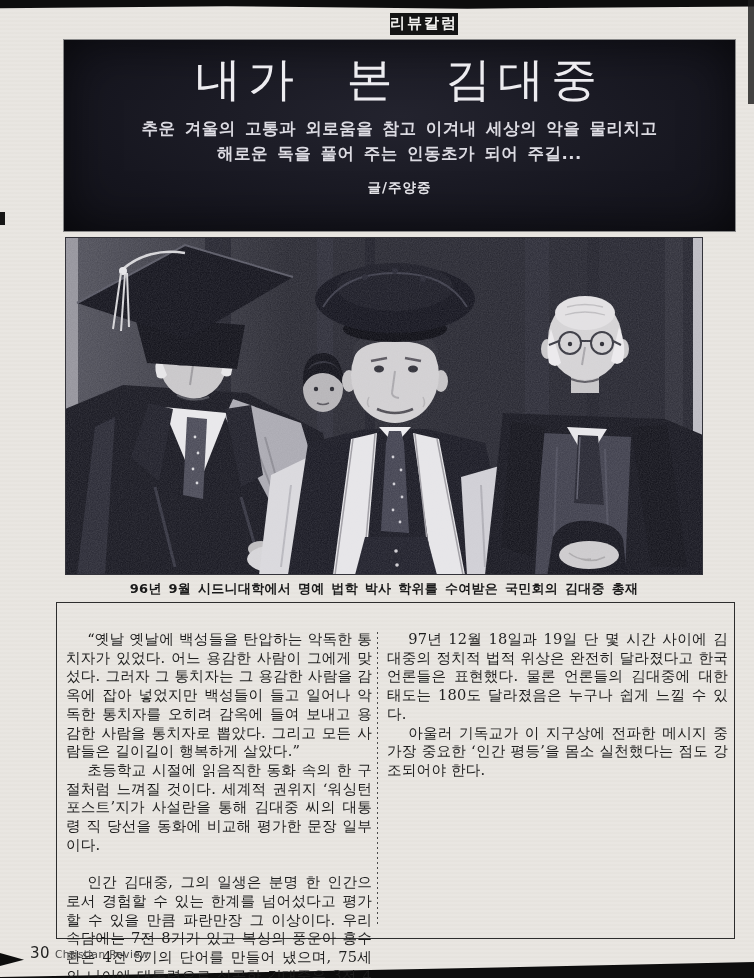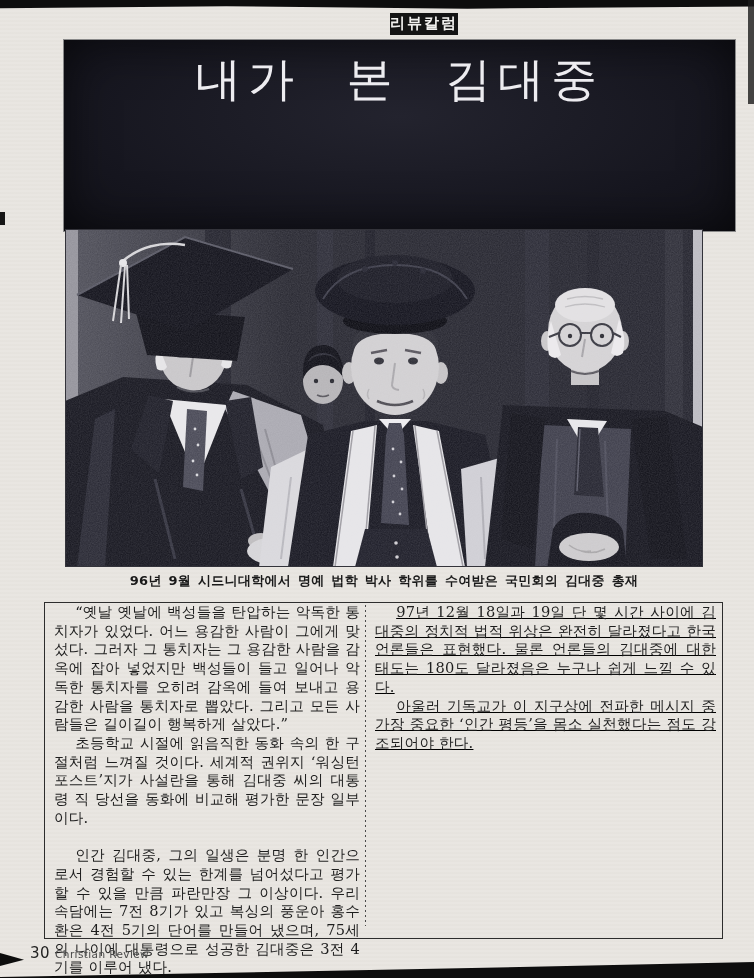--- a/index.html
+++ b/index.html
@@ -41,39 +41,39 @@
   }
   .masthead .sub{
     margin-top:11px;font-size:16.5px;line-height:25px;color:#dcdbe2;
     letter-spacing:.5px;word-spacing:3px;font-family:"DejaVu Sans", sans-serif;font-weight:bold;
   }
   .masthead .byline{
     margin-top:13px;font-size:13.5px;line-height:17px;color:#e3e2e7;
     font-family:"DejaVu Sans", sans-serif;font-weight:bold;letter-spacing:1px;
   }
   
-  .photo-figure{position:absolute;left:65px;top:229px;width:638px;}
+  .photo-figure{position:absolute;left:65px;top:237px;width:638px;}
   .photo-figure svg{display:block;}
   .caption{
     margin-top:5px;text-align:center;
     font-family:"DejaVu Sans", sans-serif;font-weight:bold;
     font-size:13px;color:#191919;letter-spacing:.3px;word-spacing:2px;
   }
   
   .article-box{
-    position:absolute;left:44px;top:602px;width:679px;height:337px;
+    position:absolute;left:56px;top:602px;width:679px;height:337px;
     border:1px solid #2d2d2d;box-sizing:border-box;
-    display:flex;padding:0 6px 8px 9px;
+    display:flex;padding:27px 6px 8px 9px;
   }
   .col-left{width:306px;flex:0 0 306px;}
   .col-div{
     flex:0 0 1px;margin:2px 4px 4px 5px;
     background-image:repeating-linear-gradient(180deg,#4a4a4a 0 2px,transparent 2px 5px);
   }
-  .col-right{flex:1 1 auto;padding-left:5px;text-decoration:underline;}
+  .col-right{flex:1 1 auto;padding-left:5px;}
   .article-box p{
     margin:0;font-size:14.6px;line-height:18.7px;color:#1e1e1e;
     text-align:justify;word-break:break-all;text-indent:1.45em;
     letter-spacing:.2px;font-family:"DejaVu Serif", serif;
   }
   .article-box p.gap{margin-top:18.7px;}
   
   .footer{position:absolute;left:30px;top:943px;color:#3a3a3a;font-family:"DejaVu Sans", sans-serif;}
   .footer .num{font-size:15px;color:#222;letter-spacing:.5px;}
   .footer .mag{font-size:10.5px;color:#4a4a4a;margin-left:5px;letter-spacing:.4px;}
@@ -86,21 +86,26 @@
   <div class="scan-top"></div>
   <div class="scan-right-top"></div>
   <div class="scan-left-mark"></div>
   <div class="scan-bottom-wedge"></div>
   <div class="scan-bottom-band"></div>
 
   <div class="tag">리뷰칼럼</div>
 
   <div class="masthead">
     <h1>내가  본  김대중</h1>
+    <div class="sub">
+      <div>추운 겨울의 고통과 외로움을 참고 이겨내 세상의 악을 물리치고</div>
+      <div>해로운 독을 풀어 주는 인동초가 되어 주길...</div>
+    </div>
     <div class="byline">
+      <div>글/주양중</div>
     </div>
   </div>
 
   <figure class="photo-figure" style="margin:0">
     <svg width="638" height="338" viewBox="0 0 638 338">
       <defs>
         <filter id="grain" x="0" y="0" width="100%" height="100%">
           <feTurbulence type="fractalNoise" baseFrequency="0.9" numOctaves="2"></feTurbulence>
           <feColorMatrix type="matrix" values="0 0 0 0 0.85  0 0 0 0 0.85  0 0 0 0 0.9  0 0 0 0.16 0"></feColorMatrix>
         </filter>

